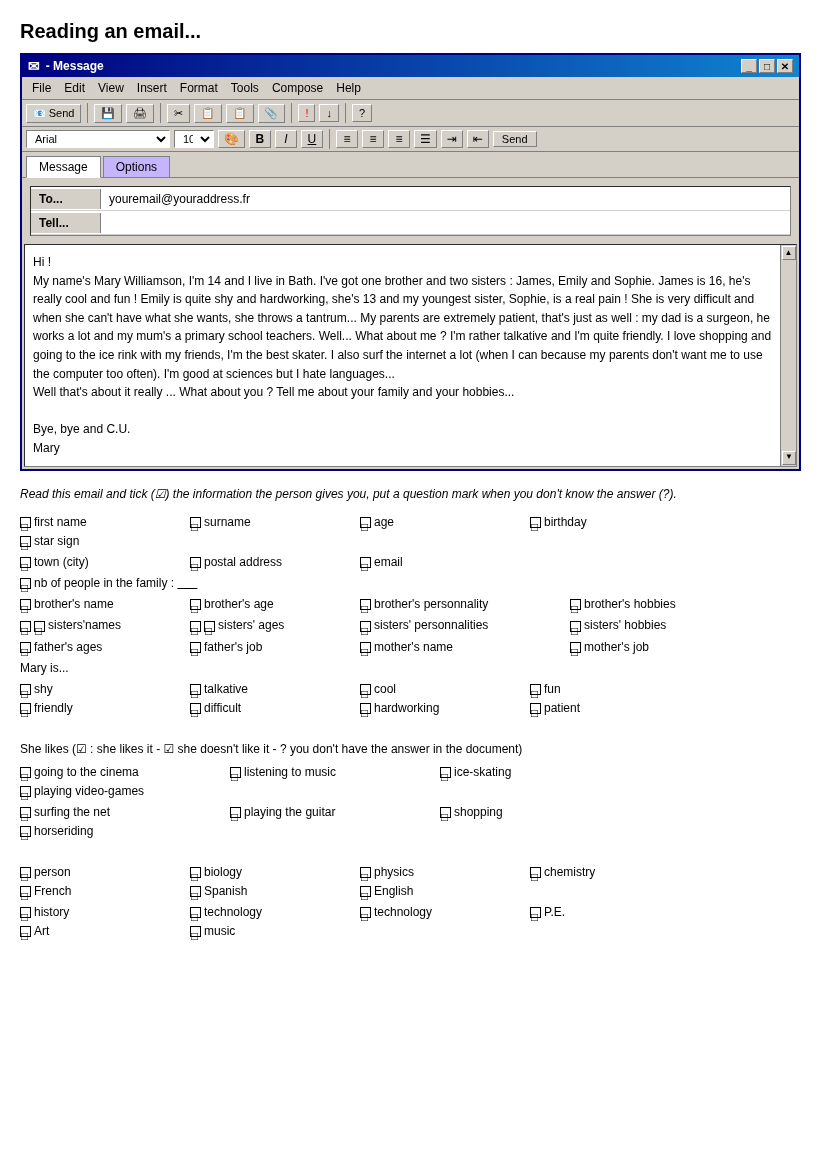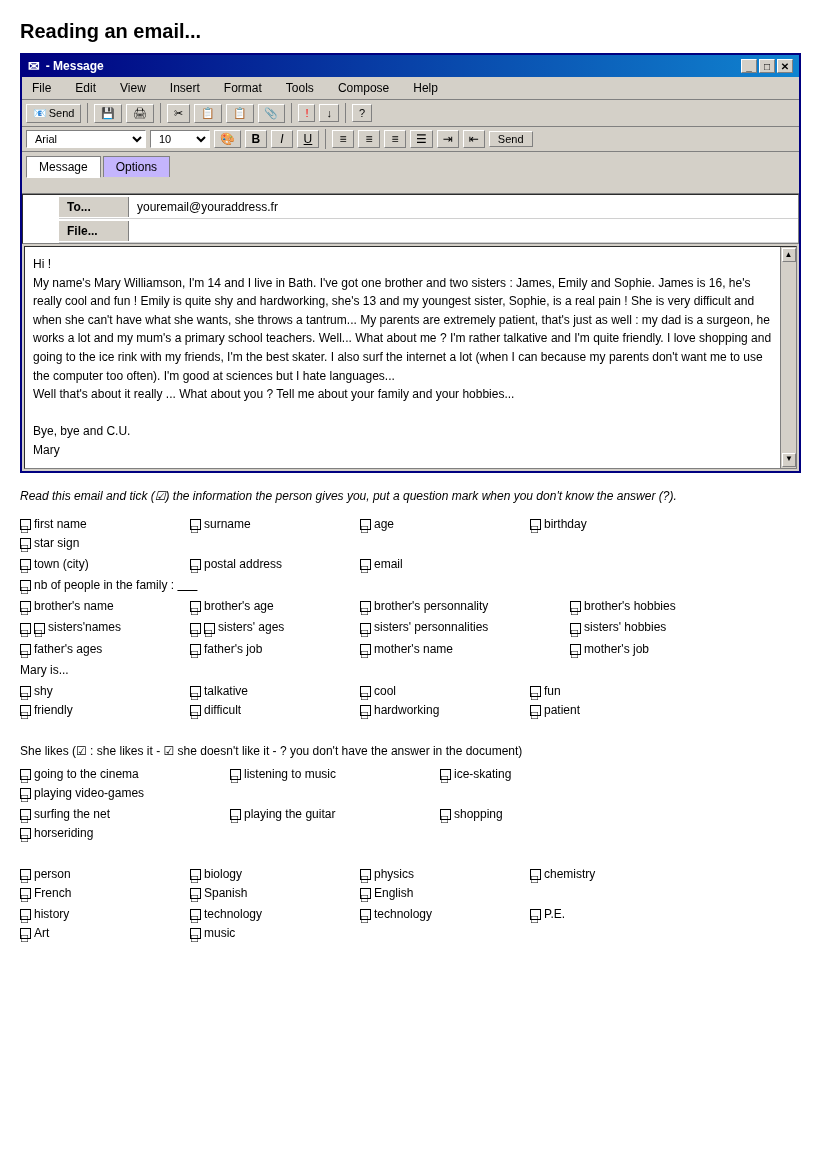--- a/index.html
+++ b/index.html
@@ -64,21 +64,21 @@
       display: flex;
       align-items: center;
       justify-content: center;
       cursor: pointer;
       font-weight: bold;
     }
 
     .menu-bar {
       background: #d4d0c8;
       display: flex;
-      gap: 12px;
+      gap: 1px;
       padding: 2px 4px;
       border-bottom: 1px solid #808080;
       font-size: 12px;
     }
 
     .menu-item {
       padding: 2px 6px;
       cursor: pointer;
     }
 
@@ -118,30 +118,30 @@
       padding: 2px 4px;
       border-bottom: 1px solid #808080;
       gap: 4px;
     }
 
     .font-select {
       font-size: 11px;
       border: 1px solid;
       border-color: #808080 #fff #fff #808080;
       padding: 1px 4px;
-      width: 120px;
+      width: 144px;
       background: #fff;
     }
 
     .size-select {
       font-size: 11px;
       border: 1px solid;
       border-color: #808080 #fff #fff #808080;
       padding: 1px 4px;
-      width: 60px;
+      width: 40px;
       background: #fff;
     }
 
     .format-btn {
       background: #d4d0c8;
       border: 1px solid;
       border-color: #fff #808080 #808080 #fff;
       padding: 1px 5px;
       font-size: 12px;
       cursor: pointer;
@@ -153,21 +153,21 @@
       border: 1px solid;
       border-color: #fff #808080 #808080 #fff;
       padding: 1px 8px;
       font-size: 11px;
       cursor: pointer;
     }
 
     .tabs-bar {
       background: #d4d0c8;
       display: flex;
-      padding: 4px 4px 16px;
+      padding: 4px 4px 0;
       border-bottom: 1px solid #808080;
     }
 
     .tab {
       background: #c4b5fd;
       border: 1px solid #808080;
       border-bottom: none;
       padding: 3px 12px;
       font-size: 12px;
       cursor: pointer;
@@ -176,22 +176,21 @@
 
     .tab.active {
       background: #fff;
       border-bottom: 1px solid #fff;
       margin-bottom: -1px;
     }
 
     .email-fields {
       background: #fff;
       border: 1px inset #808080;
-      margin: 0;
-      padding-left: 36px;
+      margin: 8px;
     }
 
     .field-row {
       display: flex;
       align-items: center;
       border-bottom: 1px solid #d0d0d0;
       min-height: 24px;
     }
 
     .field-label {
@@ -333,21 +332,21 @@
     <div class="tab active">Message</div>
     <div class="tab">Options</div>
   </div>
 
   <div class="email-fields">
     <div class="field-row">
       <div class="field-label">To...</div>
       <div class="field-value">youremail@youraddress.fr</div>
     </div>
     <div class="field-row">
-      <div class="field-label">File...</div>
+      <div class="field-label">Tell...</div>
     </div>
   </div>
 
   <div style="margin: 2px; border: 1px inset #808080; background:#fff; padding: 8px 20px 8px 8px; min-height: 220px; font-size: 12px; line-height: 1.55; position: relative;">
     <div>
       <p>Hi !</p>
       <p>My name's Mary Williamson, I'm 14 and I live in Bath. I've got one brother and two sisters : James, Emily and Sophie. James is 16, he's really cool and fun ! Emily is quite shy and hardworking, she's 13 and my youngest sister, Sophie, is a real pain ! She is very difficult and when she can't have what she wants, she throws a tantrum... My parents are extremely patient, that's just as well : my dad is a surgeon, he works a lot and my mum's a primary school teachers. Well... What about me ? I'm rather talkative and I'm quite friendly. I love shopping and going to the ice rink with my friends, I'm the best skater. I also surf the internet a lot (when I can because my parents don't want me to use the computer too often). I'm good at sciences but I hate languages...<br>Well that's about it really ... What about you ? Tell me about your family and your hobbies...</p>
       <br>
       <p>Bye, bye and C.U.<br>Mary</p>
     </div>

